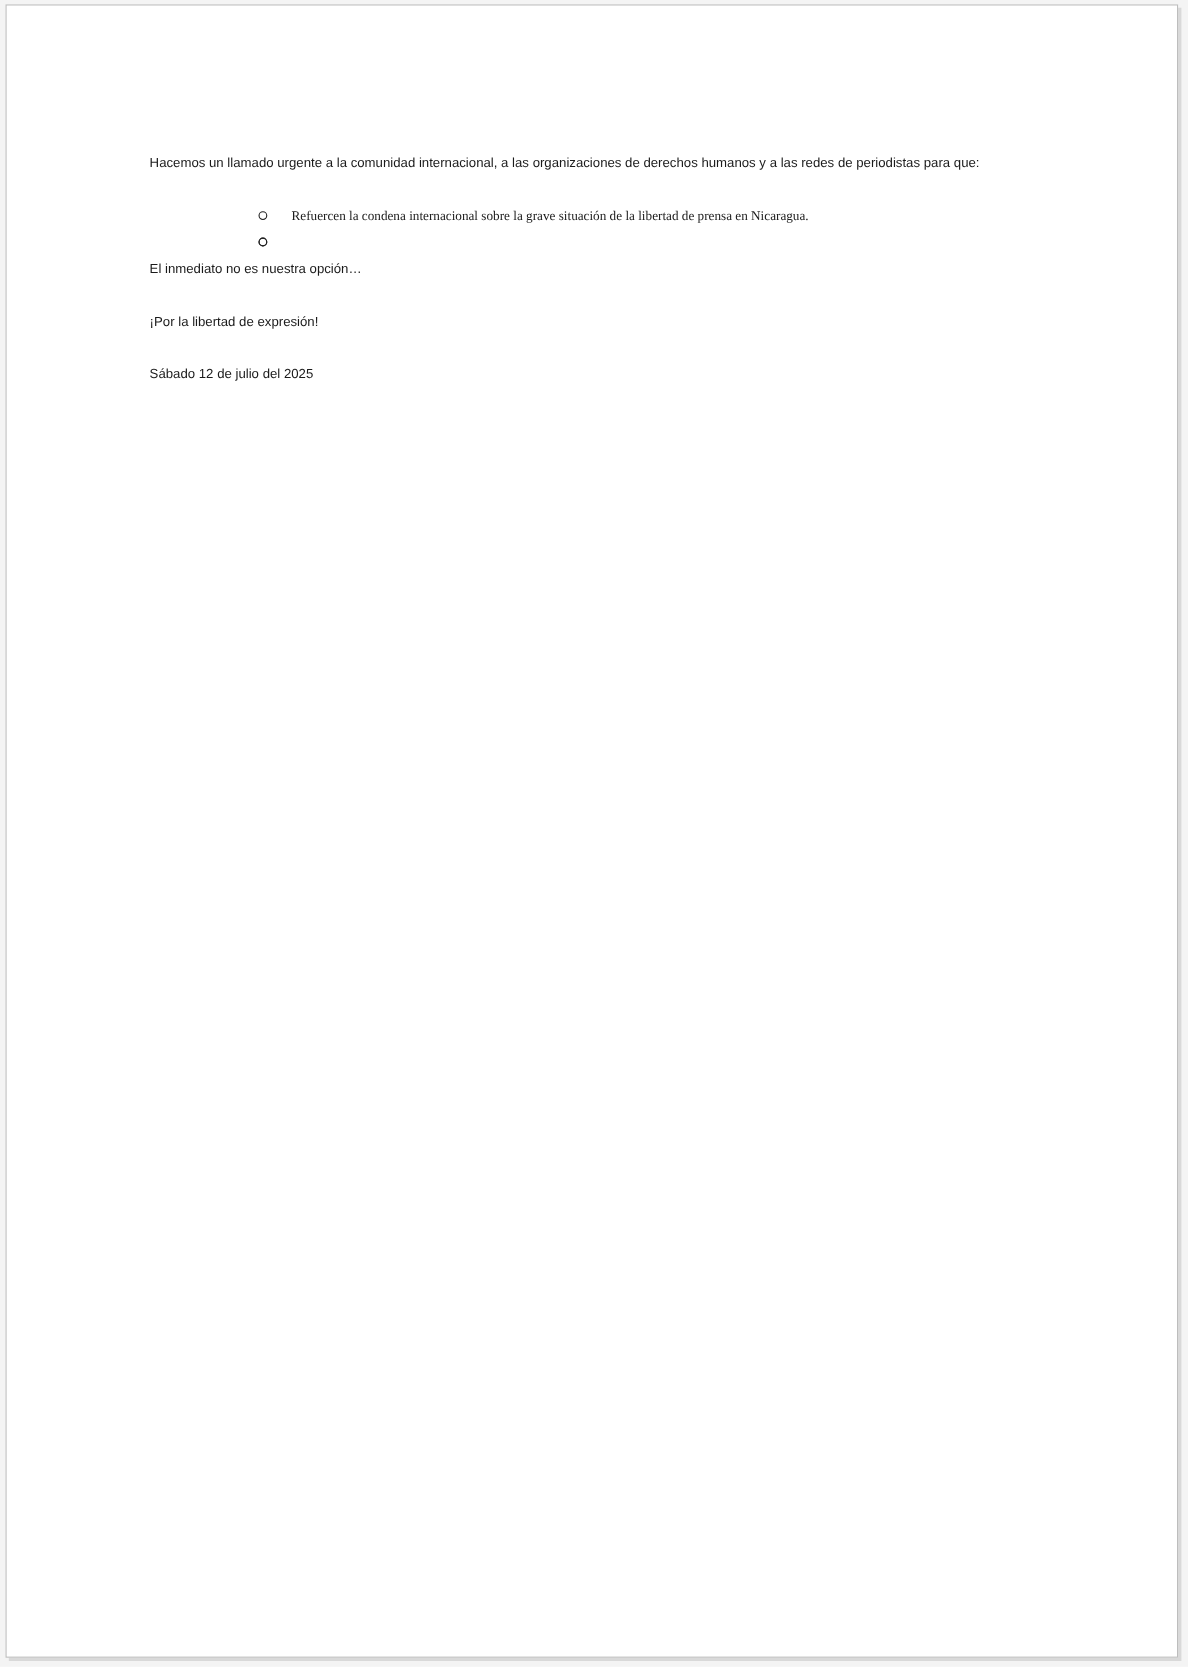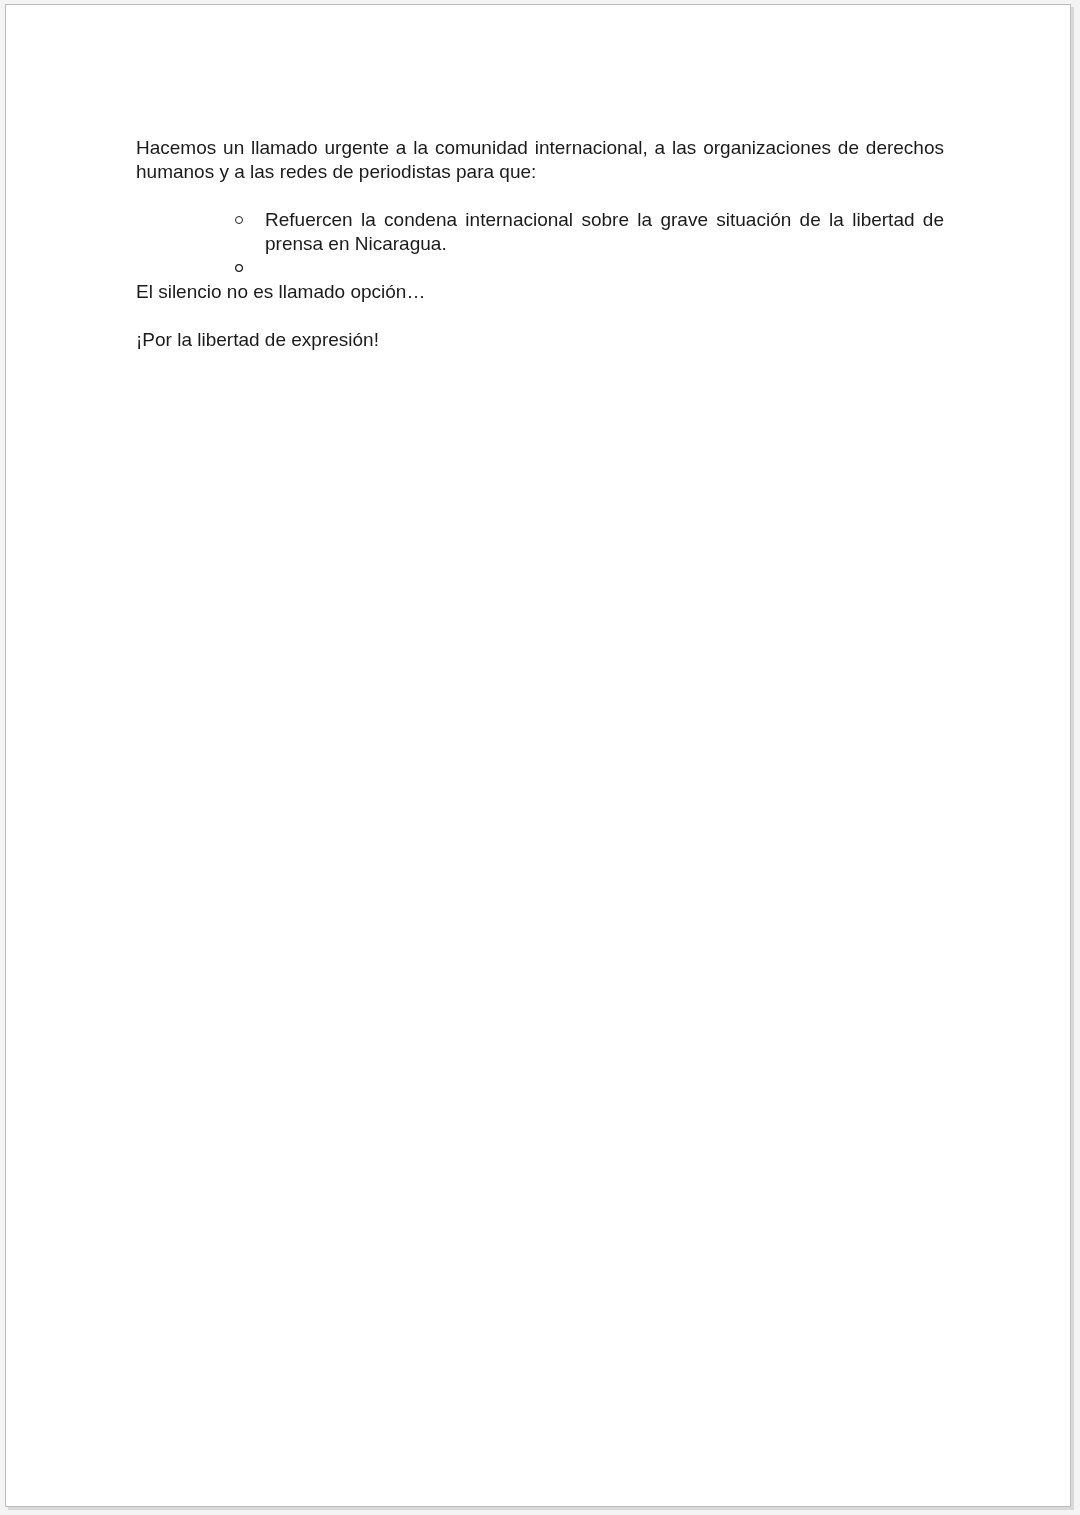--- a/index.html
+++ b/index.html
@@ -21,34 +21,35 @@
     border: 1px solid #bdbdbd;
     box-shadow: 3px 3px 0 #d9d9d9;
     box-sizing: border-box;
   }
   .content {
     position: absolute;
     left: 130px;
     top: 131px;
     width: 808px;
     color: #1b1b1b;
-    font-size: 19px;
+    font-size: 12px;
     line-height: 24px;
   }
   .para {
     margin: 0 0 24px 0;
     text-align: justify;
   }
   .para.single {
     text-align: left;
   }
   ul.demands {
     list-style: none;
     margin: 0 0 24px 0;
     padding: 0;
+    font-family: Liberation Serif, serif;
   }
   ul.demands li {
     position: relative;
     padding-left: 129px;
     text-align: justify;
   }
   ul.demands li .bullet {
     position: absolute;
     left: 99px;
     top: 8px;
@@ -74,19 +75,20 @@
       </li>
       <li>
         <span class="bullet"></span>
       </li>
       <li>
         <span class="bullet"></span>
       </li>
     </ul>
 
 
-    <p class="para single">El silencio no es llamado opción…</p>
+    <p class="para single">El inmediato no es nuestra opción…</p>
 
     <p class="para single">¡Por la libertad de expresión!</p>
 
+    <p class="para single">Sábado 12 de julio del 2025</p>
 
   </div>
 </div>
 
 </body></html>

